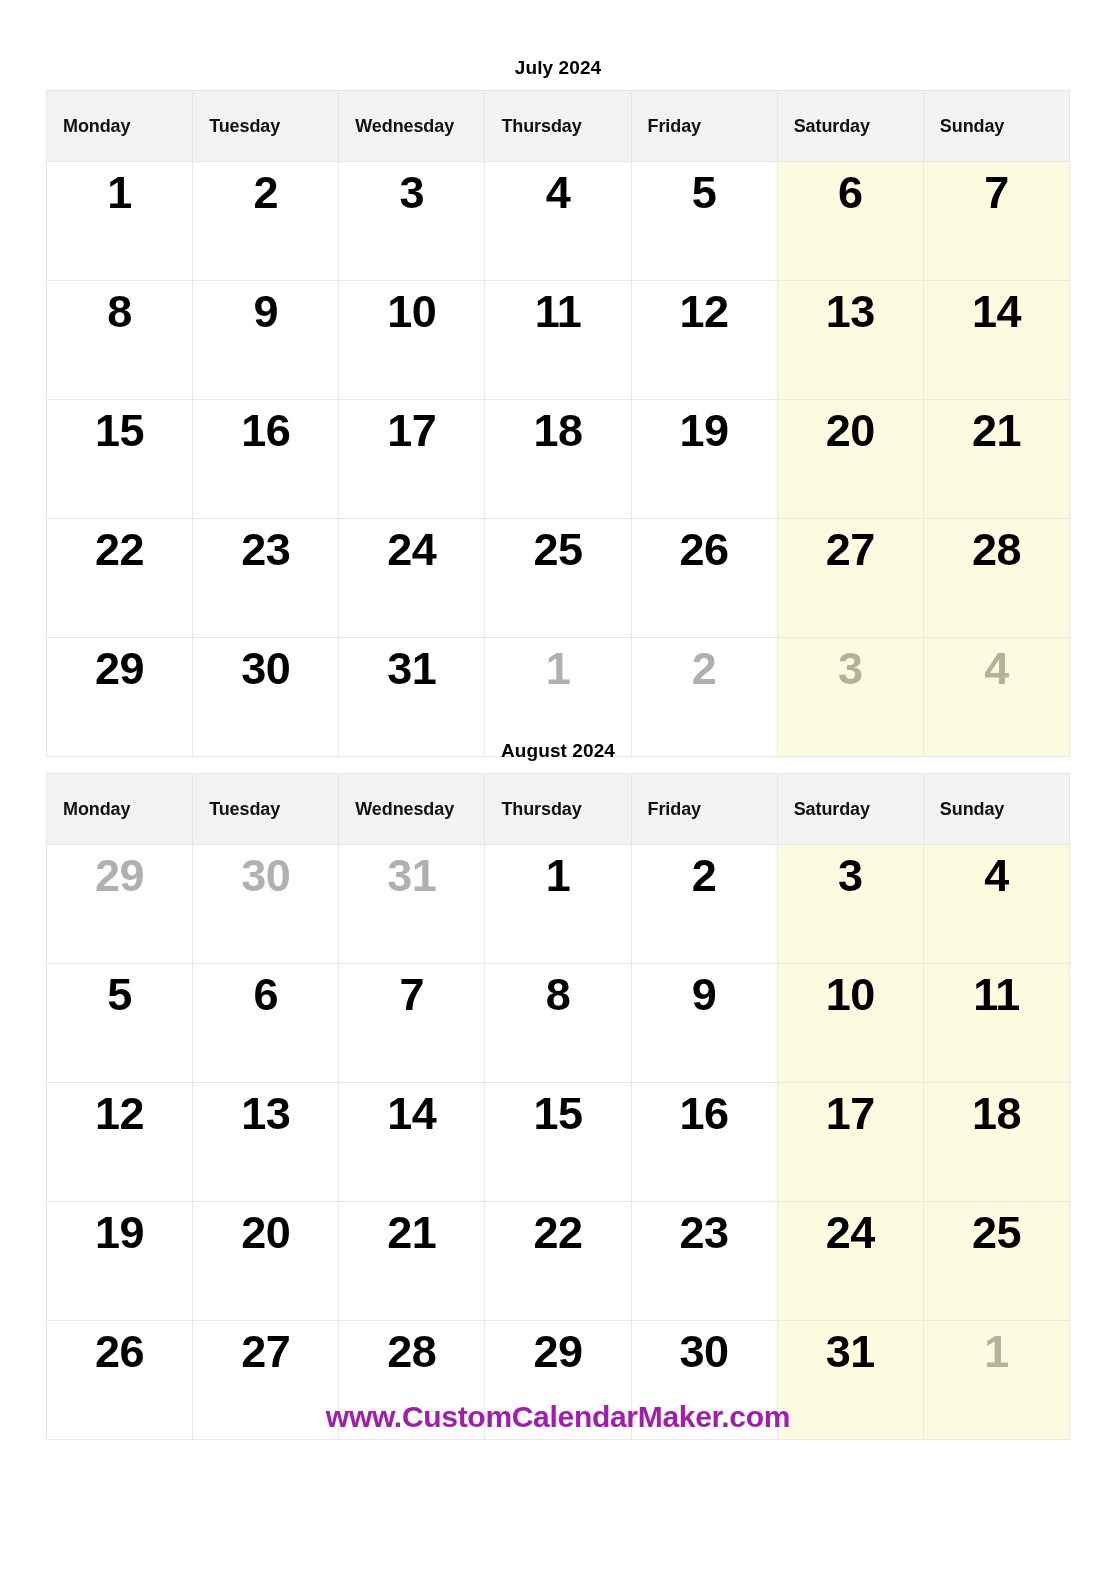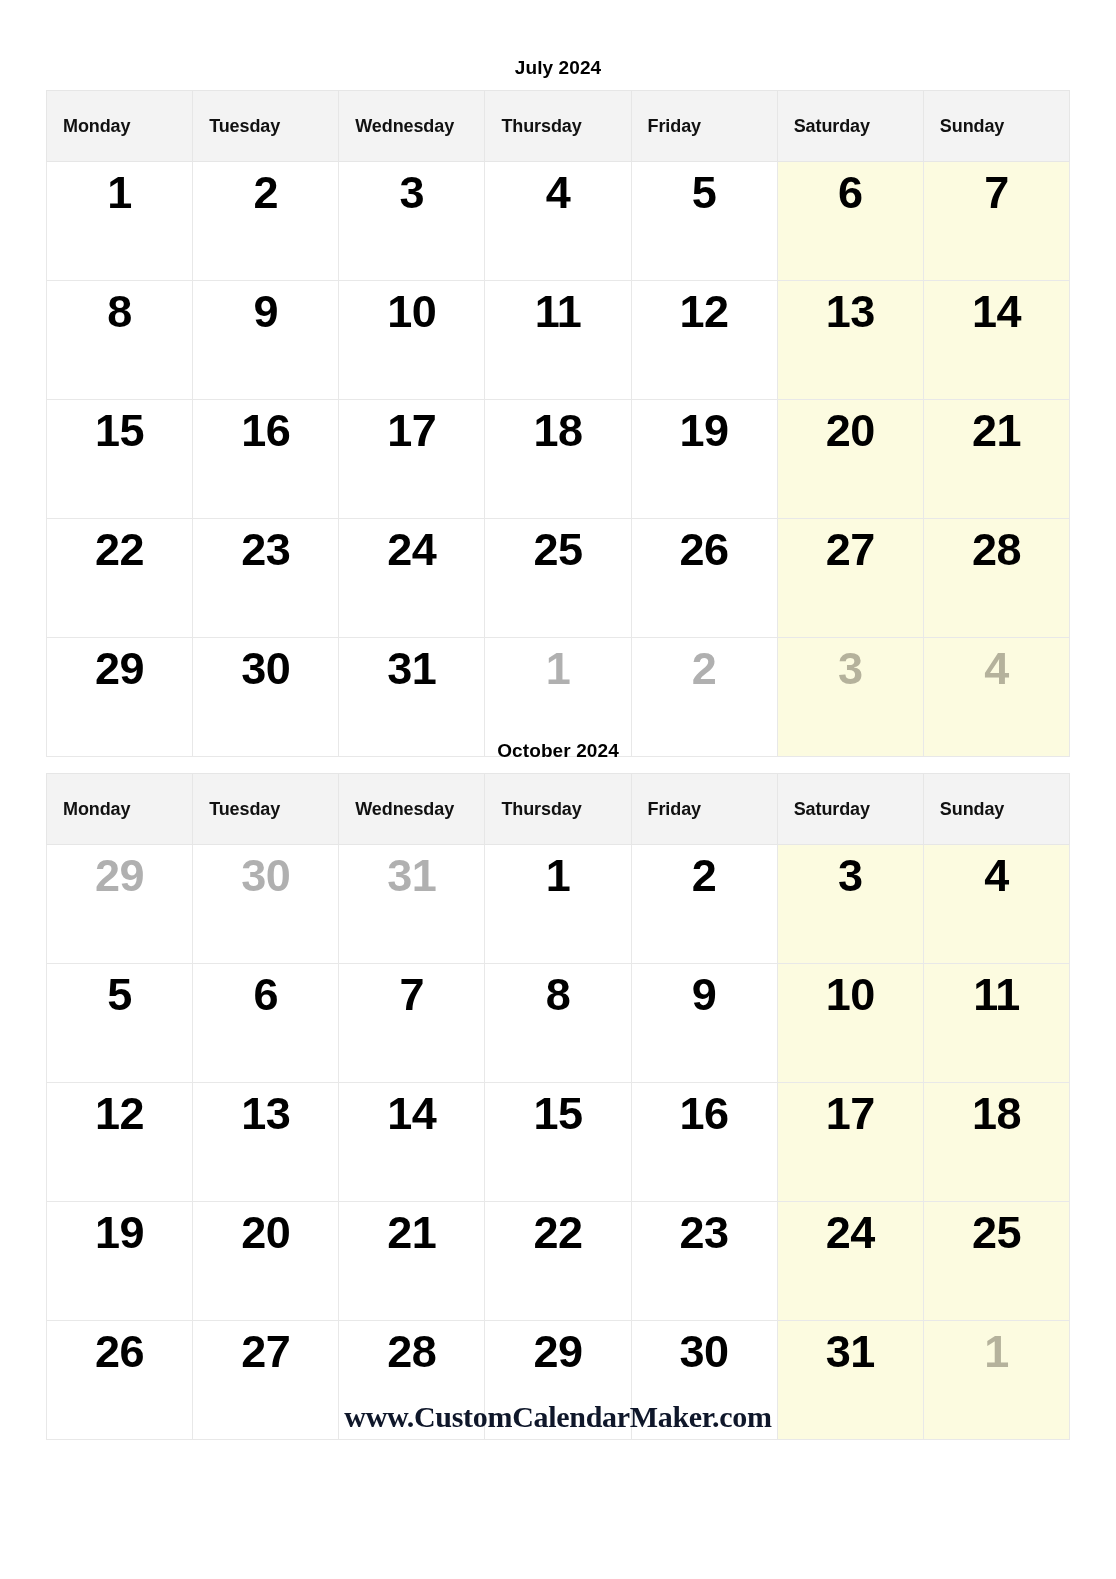--- a/index.html
+++ b/index.html
@@ -97,24 +97,24 @@
     position: absolute;
     left: 0;
     top: 1400px;
     width: 1116px;
     text-align: center;
   }
 
   .footer-link {
     font-size: 30px;
     font-weight: bold;
-    color: #0f172a;
+    color: #a21caf;
     letter-spacing: -0.3px;
     text-decoration: none;
-    font-family: Liberation Serif, serif;
+    font-family: Liberation Sans, sans-serif;
   }
 </style>
 </head>
 <body>
 
 <div class="page">
 
   <section class="month-block" id="july-block">
     <div class="month-title">July 2024</div>
     <table class="cal">
@@ -243,21 +243,21 @@
             </td>
             <td class="weekend">
               <span class="daynum muted">4</span>
             </td>
           </tr>
         </tbody>
     </table>
   </section>
 
   <section class="month-block" id="august-block">
-    <div class="month-title">October 2024</div>
+    <div class="month-title">August 2024</div>
     <table class="cal">
       <thead>
         <tr>
           <th>Monday</th>
           <th>Tuesday</th>
           <th>Wednesday</th>
           <th>Thursday</th>
           <th>Friday</th>
           <th>Saturday</th>
           <th>Sunday</th>

